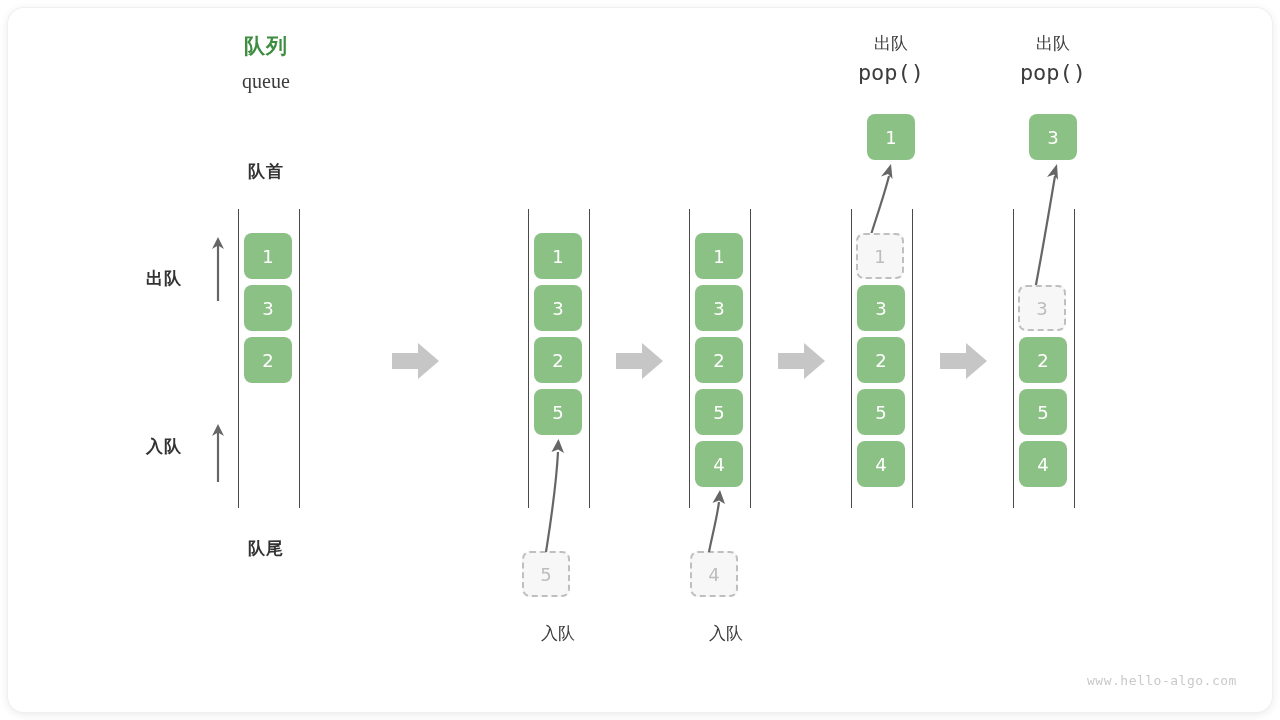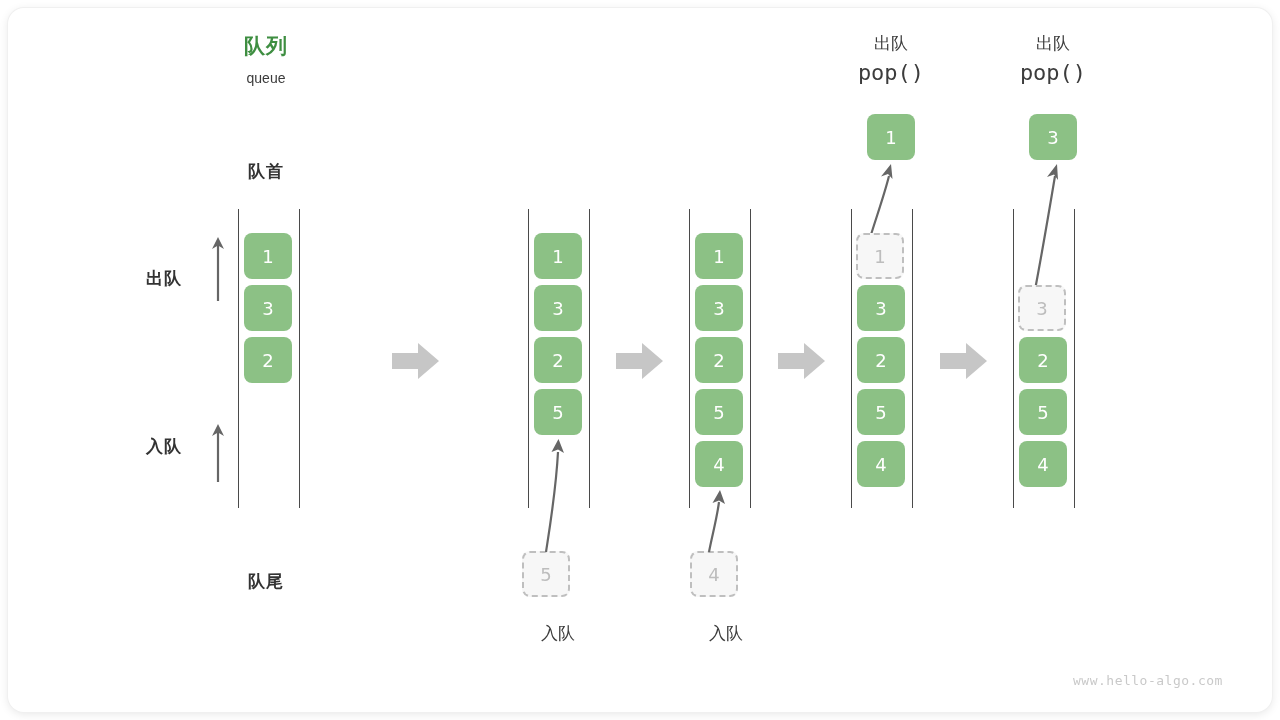--- a/index.html
+++ b/index.html
@@ -31,25 +31,25 @@
   
   .title-cn {
     font-size: 21px;
     font-weight: bold;
     color: #3E8E41;
     text-align: center;
     white-space: nowrap;
     letter-spacing: 1px;
   }
   .title-en {
-    font-size: 14px;
+    font-size: 20px;
     color: #3C3C3C;
     text-align: center;
     white-space: nowrap;
-    font-family: Liberation Sans, sans-serif;
+    font-family: Liberation Serif, serif;
   }
   .op-label {
     font-size: 17px;
     color: #3C3C3C;
     text-align: center;
     white-space: nowrap;
     line-height: 1.55;
   }
   .op-label .cn {
     font-family: "DejaVu Sans", "Liberation Sans", sans-serif;
@@ -110,35 +110,36 @@
   .step-arrow { position: absolute; }
 
   
   .watermark {
     position: absolute;
     font-size: 13px;
     color: #C9C9C9;
     font-family: "DejaVu Sans Mono", "Liberation Mono", monospace;
     white-space: nowrap;
     letter-spacing: .5px;
+    margin-left: 14px;
   }
 
   svg { overflow: visible; display:block; }
 </style>
 </head>
 <body>
 
 <div id="stage">
   <div id="card"></div>
 
   <div class="abs title-cn" style="left:186px; top:32px; width:160px;">队列</div>
   <div class="abs title-en" style="left:186px; top:70px; width:160px;">queue</div>
 
   <div class="abs end-label" style="left:206px; top:160px; width:120px;">队首</div>
-  <div class="abs end-label" style="left:206px; top:570px; width:120px;">队尾</div>
+  <div class="abs end-label" style="left:206px; top:537px; width:120px;">队尾</div>
 
   <div class="abs side-label" style="left:146px; top:267px;">出队</div>
   <div class="abs" style="left:208px; top:235px;">
     <svg width="20" height="68" viewBox="0 0 20 68">
       <line x1="10" y1="66" x2="10" y2="10" stroke="#666666" stroke-width="2.2"></line>
       <path d="M10 2 L16 14 L10 10.5 L4 14 Z" fill="#666666"></path>
     </svg>
   </div>
 
   <div class="abs side-label" style="left:146px; top:435px;">入队</div>

